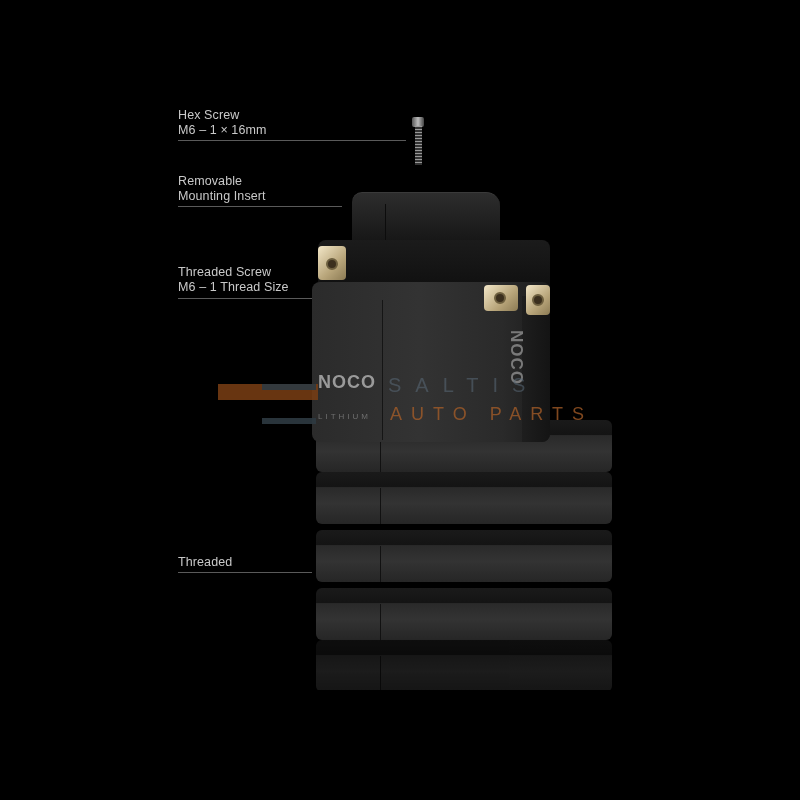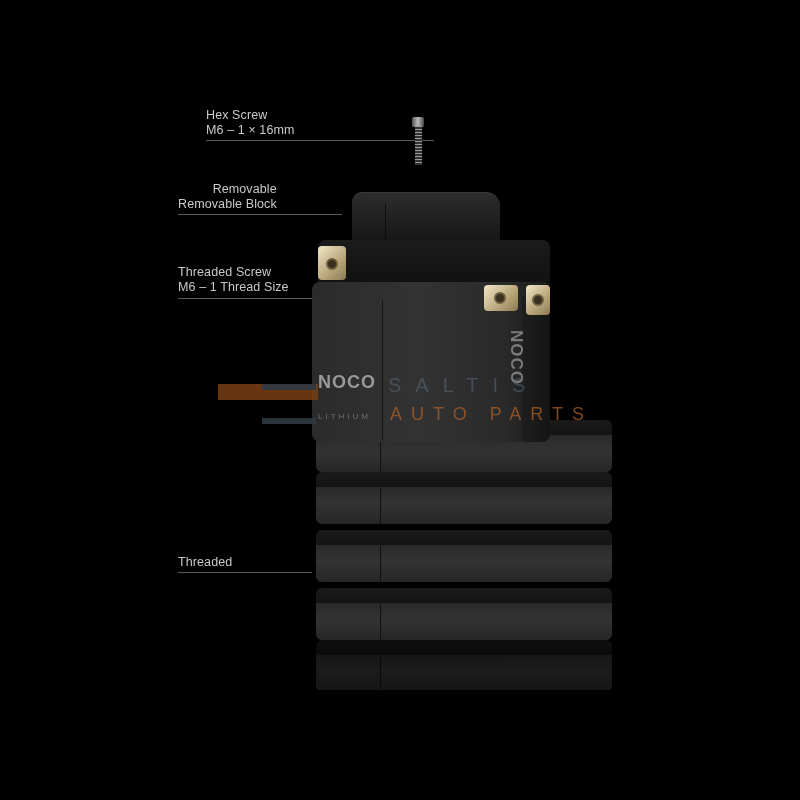--- a/index.html
+++ b/index.html
@@ -34,29 +34,29 @@
   .wm-logo{position:absolute;left:218px;top:384px;width:100px;height:16px;background:#7a3e14;opacity:0.85;}
   .wm-logo2{position:absolute;left:262px;top:384px;width:54px;height:40px;border-top:6px solid #2e3a42;border-bottom:6px solid #2e3a42;box-sizing:border-box;opacity:0.9;}
   .wm-text{position:absolute;left:388px;top:374px;color:rgba(90,105,120,0.55);font-size:20px;letter-spacing:14px;font-weight:normal;}
   .wm-sub{position:absolute;left:350px;top:404px;color:rgba(170,95,40,0.75);font-size:18px;letter-spacing:9px;margin-left:40px;}
 </style>
 </head>
 <body>
 
 <div class="stage">
 
-  <div class="callout" style="top:108px;margin-left:28px;">
+  <div class="callout" style="top:108px;">
     <div>Hex Screw</div>
     <div>M6 – 1 × 16mm</div>
     <div class="line" style="top:32px;width:228px;"></div>
   </div>
 
-  <div class="callout" style="top:182px;text-align:right;">
+  <div class="callout" style="top:174px;">
     <div>Removable</div>
-    <div>Removable Block</div>
+    <div>Mounting Insert</div>
     <div class="line" style="top:32px;width:164px;"></div>
   </div>
 
   <div class="callout" style="top:265px;">
     <div>Threaded Screw</div>
     <div>M6 – 1 Thread Size</div>
     <div class="line" style="top:33px;width:180px;"></div>
   </div>
 
   <div class="callout" style="top:555px;">

